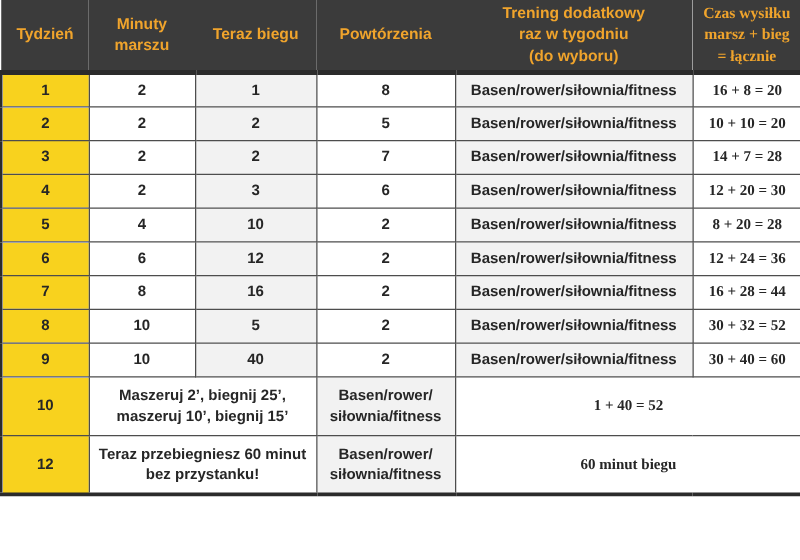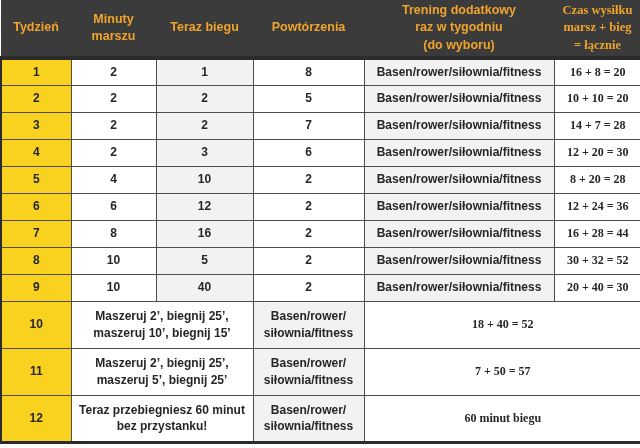--- a/index.html
+++ b/index.html
@@ -136,37 +136,29 @@
       <td>2</td>
       <td class="col-alt col-extra">Basen/rower/siłownia/fitness</td>
       <td>30 + 32 = 52</td>
     </tr>
     <tr class="simple">
       <td class="col-week">9</td>
       <td>10</td>
       <td class="col-alt">40</td>
       <td>2</td>
       <td class="col-alt col-extra">Basen/rower/siłownia/fitness</td>
-      <td>20 + 40 = 30</td>
+      <td>30 + 40 = 60</td>
     </tr>
     <tr class="tall">
       <td class="col-week">10</td>
       <td colspan="2">Maszeruj 2’, biegnij 25’,
 maszeruj 10’, biegnij 15’</td>
       <td class="col-alt col-extra">Basen/rower/
 siłownia/fitness</td>
-      <td colspan="2">18 + 40 = 52</td>
-    </tr>
-    <tr class="tall">
-      <td class="col-week">11</td>
-      <td colspan="2">Maszeruj 2’, biegnij 25’,
-maszeruj 5’, biegnij 25’</td>
-      <td class="col-alt col-extra">Basen/rower/
-siłownia/fitness</td>
-      <td colspan="2">7 + 50 = 57</td>
+      <td colspan="2">1 + 40 = 52</td>
     </tr>
     <tr class="tall">
       <td class="col-week">12</td>
       <td colspan="2">Teraz przebiegniesz 60 minut
 bez przystanku!</td>
       <td class="col-alt col-extra">Basen/rower/
 siłownia/fitness</td>
       <td colspan="2">60 minut biegu</td>
     </tr>
   </tbody>

